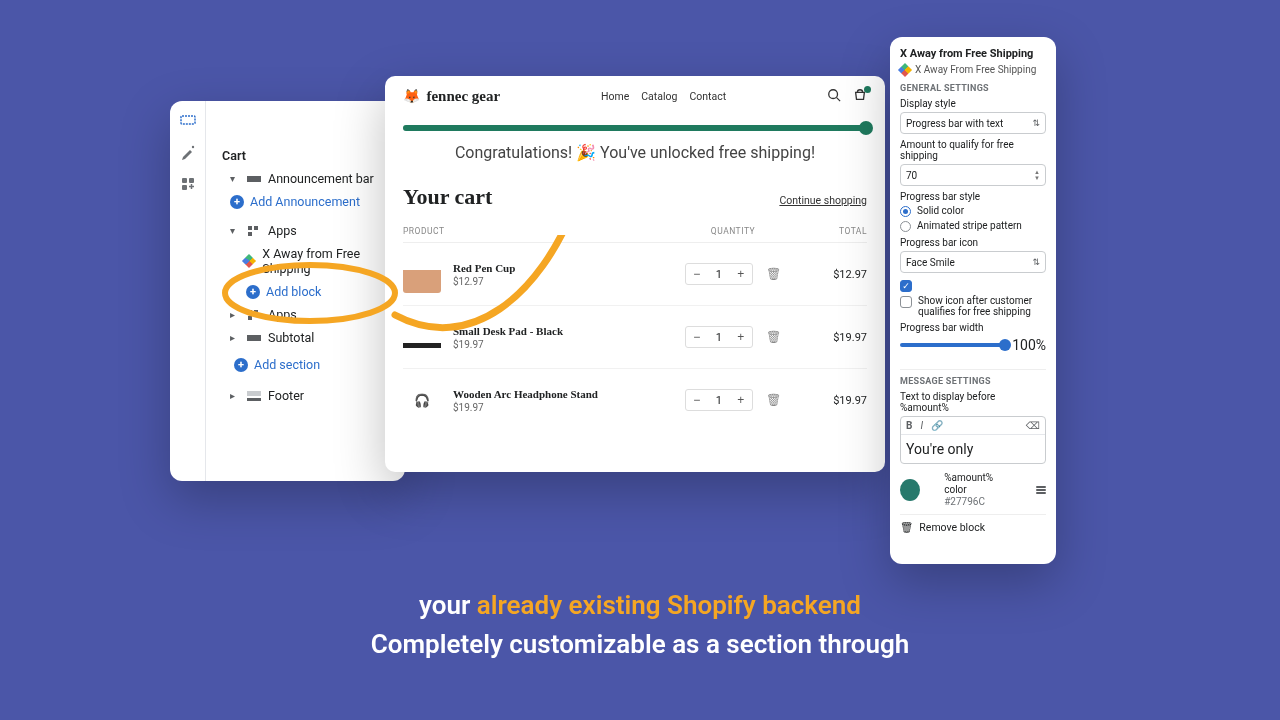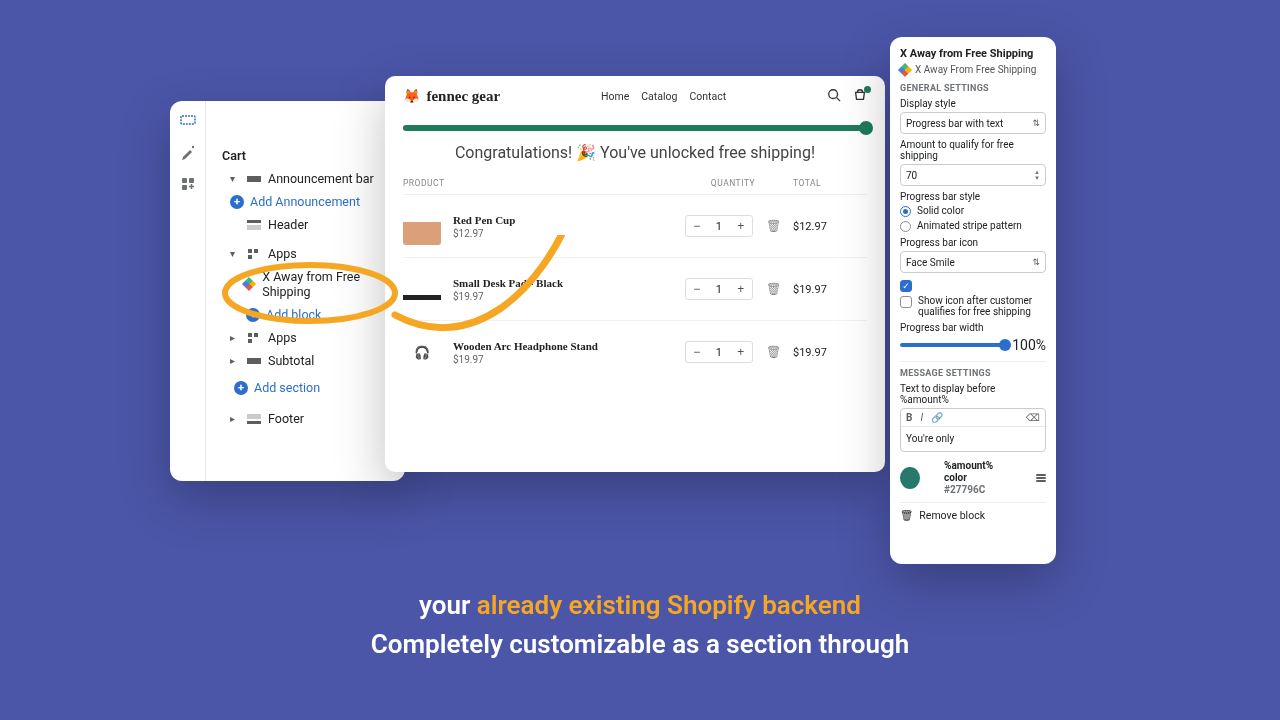--- a/index.html
+++ b/index.html
@@ -45,21 +45,21 @@
   .progress-fill { height:100%; width:100%; background:#1f7a5e; border-radius:4px; position:relative; }
   .progress-knob { position:absolute; right:-6px; top:-4px; width:14px;height:14px;border-radius:50%;background:#1f7a5e; }
   .progress-msg { text-align:center; font-size:16px; color:#444; margin-top:12px; }
   .cart-title-row { display:flex; justify-content:space-between; align-items:baseline; margin-top:22px; }
   .cart-title { font-family: Georgia, 'Times New Roman', serif; font-size:22px; font-weight:700; }
   .continue { font-size:10.5px; text-decoration:underline; color:#333; }
   .cart-table { margin-top:16px; }
   .cart-head { display:flex; font-size:8.5px; letter-spacing:0.5px; color:#888; text-transform:uppercase; padding-bottom:6px; border-bottom:1px solid #eee; }
   .col-prod { flex: 0 0 270px; }
   .col-qty { flex: 0 0 120px; text-align:center; }
-  .col-tot { flex: 1; }
+  .col-tot { flex: 1; text-align:right; }
   .cart-row { display:flex; align-items:center; padding:12px 0; border-bottom:1px solid #f1f1f1; }
   .thumb { width:38px; height:38px; border-radius:3px; display:flex;align-items:center;justify-content:center; }
   .pinfo { margin-left:12px; flex:1; }
   .pname { font-size:11px; font-weight:600; font-family: Georgia, serif; }
   .pprice { font-size:10px; color:#666; margin-top:2px; }
   .qtybox { display:inline-flex; align-items:center; border:1px solid #ddd; border-radius:3px; height:22px; }
   .qtybox button { width:22px;height:22px;border:none;background:none;color:#555;font-size:12px;cursor:pointer; }
   .qtybox span { width:22px; text-align:center; font-size:11px; }
   .trash { margin-left:10px; color:#888; font-size:12px; cursor:pointer; }
   .rowtot { font-size:11px; }
@@ -80,22 +80,22 @@
   .radio.on { border-color:#2c6ecb; }
   .radio.on::after { content:''; display:block; width:5px;height:5px;border-radius:50%;background:#2c6ecb; margin:1.5px auto; }
   .check { width:12px;height:12px;border:1.5px solid #8c9196;border-radius:3px;flex-shrink:0;margin-top:1px;display:flex;align-items:center;justify-content:center; }
   .check.on { background:#2c6ecb; border-color:#2c6ecb; color:#fff; font-size:9px; }
   .slider-row { display:flex; align-items:center; gap:6px; margin-top:4px; }
   .slider { flex:1; height:4px; background:#2c6ecb; border-radius:3px; position:relative; }
   .slider .thumb-dot { position:absolute; right:-5px; top:-4px; width:12px;height:12px;border-radius:50%;background:#2c6ecb; }
   .rtebox { border:1px solid #c9cccf; border-radius:4px; margin-top:3px; }
   .rtebar { display:flex; align-items:center; padding:3px 5px; border-bottom:1px solid #e5e7eb; gap:8px; color:#5c5f62; font-size:10px; }
   .rtebar .spacer { flex:1; }
-  .rtetext { padding:6px 5px; font-size:10px; min-height:24px; }
-  .color-row { display:flex; align-items:center; gap:24px; margin:8px 0 6px;font-weight:bold; }
+  .rtetext { padding:6px 5px; font-size:14px; min-height:24px; }
+  .color-row { display:flex; align-items:center; gap:24px; margin:8px 0 6px; }
   .swatch { width:22px;height:22px;border-radius:50%;background:#27796C; }
   .color-text { font-size:10px; line-height:12px; }
   .dbicon { margin-left:auto; color:#5c5f62; display:flex;flex-direction:column;gap:1px; }
   .dbicon span{width:10px;height:2px;background:#5c5f62;border-radius:1px;}
   .remove-row { display:flex; align-items:center; gap:6px; border-top:1px solid #eee; padding-top:6px; font-size:10.5px; }
 
   
   .caption { position:absolute; left:0; right:0; bottom:56px; text-align:center; color:#fff; font-size:26px; font-weight:600; line-height:1.5; }
   .caption .hl { color:#f5a623; }
 
@@ -137,30 +137,20 @@
             <rect x="0" y="2" width="14" height="6" fill="#5c5f62"></rect>
           </svg>
         </span>
       <span>Announcement bar</span>
     </div>
     <div class="tree-action indent">
       <span class="plus">+</span>
       <span>Add Announcement</span>
     </div>
 
-    <div class="tree-row indent">
-      <span class="caret" style="visibility:hidden">▾</span>
-      <span class="ic">
-          <svg width="14" height="10" viewBox="0 0 14 10">
-            <rect x="0" y="0" width="14" height="3" fill="#5c5f62"></rect>
-            <rect x="0" y="5" width="14" height="5" fill="#c9cccf"></rect>
-          </svg>
-        </span>
-      <span>Header</span>
-    </div>
 
     <div class="tree-row indent circled" style="margin-top:6px;">
       <span class="caret">▾</span>
       <span class="ic">
           <svg width="14" height="12" viewBox="0 0 14 12" fill="#5c5f62">
             <rect x="1" y="1" width="4" height="4"></rect>
             <rect x="7" y="1" width="4" height="4"></rect>
             <rect x="1" y="7" width="4" height="4"></rect>
           </svg>
         </span>
@@ -241,20 +231,24 @@
       </span>
     </div>
   </div>
   <div class="progress-wrap">
     <div class="progress-track">
         <div class="progress-fill">
           <div class="progress-knob"></div>
         </div>
       </div>
     <div class="progress-msg">Congratulations! 🎉 You've unlocked free shipping!</div>
+  </div>
+  <div class="cart-title-row">
+    <div class="cart-title">Your cart</div>
+    <a class="continue">Continue shopping</a>
   </div>
   <div class="cart-table">
     <div class="cart-head">
       <div class="col-prod">PRODUCT</div>
       <div class="col-qty">QUANTITY</div>
       <div class="col-tot">TOTAL</div>
     </div>
 
     <div class="cart-row">
       <div class="col-prod" style="display:flex;align-items:center;">
@@ -364,21 +358,21 @@
   </div>
 
   <div class="field-label">Progress bar width</div>
   <div class="slider-row">
     <div class="slider">
         <div class="thumb-dot"></div>
       </div>
     <span style="font-size:14px;">100%</span>
   </div>
 
-  <div class="section-label" style="border-top:1px solid #eee;padding-top:6px;margin-top:8px;">MESSAGE SETTINGS</div>
+  <div class="section-label" style="border-top:1px solid #eee;padding-top:6px;margin-top:16px;">MESSAGE SETTINGS</div>
 
   <div class="field-label">Text to display before %amount%</div>
   <div class="rtebox">
     <div class="rtebar">
       <b>B</b>
       <i>I</i>
       <span>🔗</span>
       <span class="spacer"></span>
       <span>⌫</span>
     </div>

